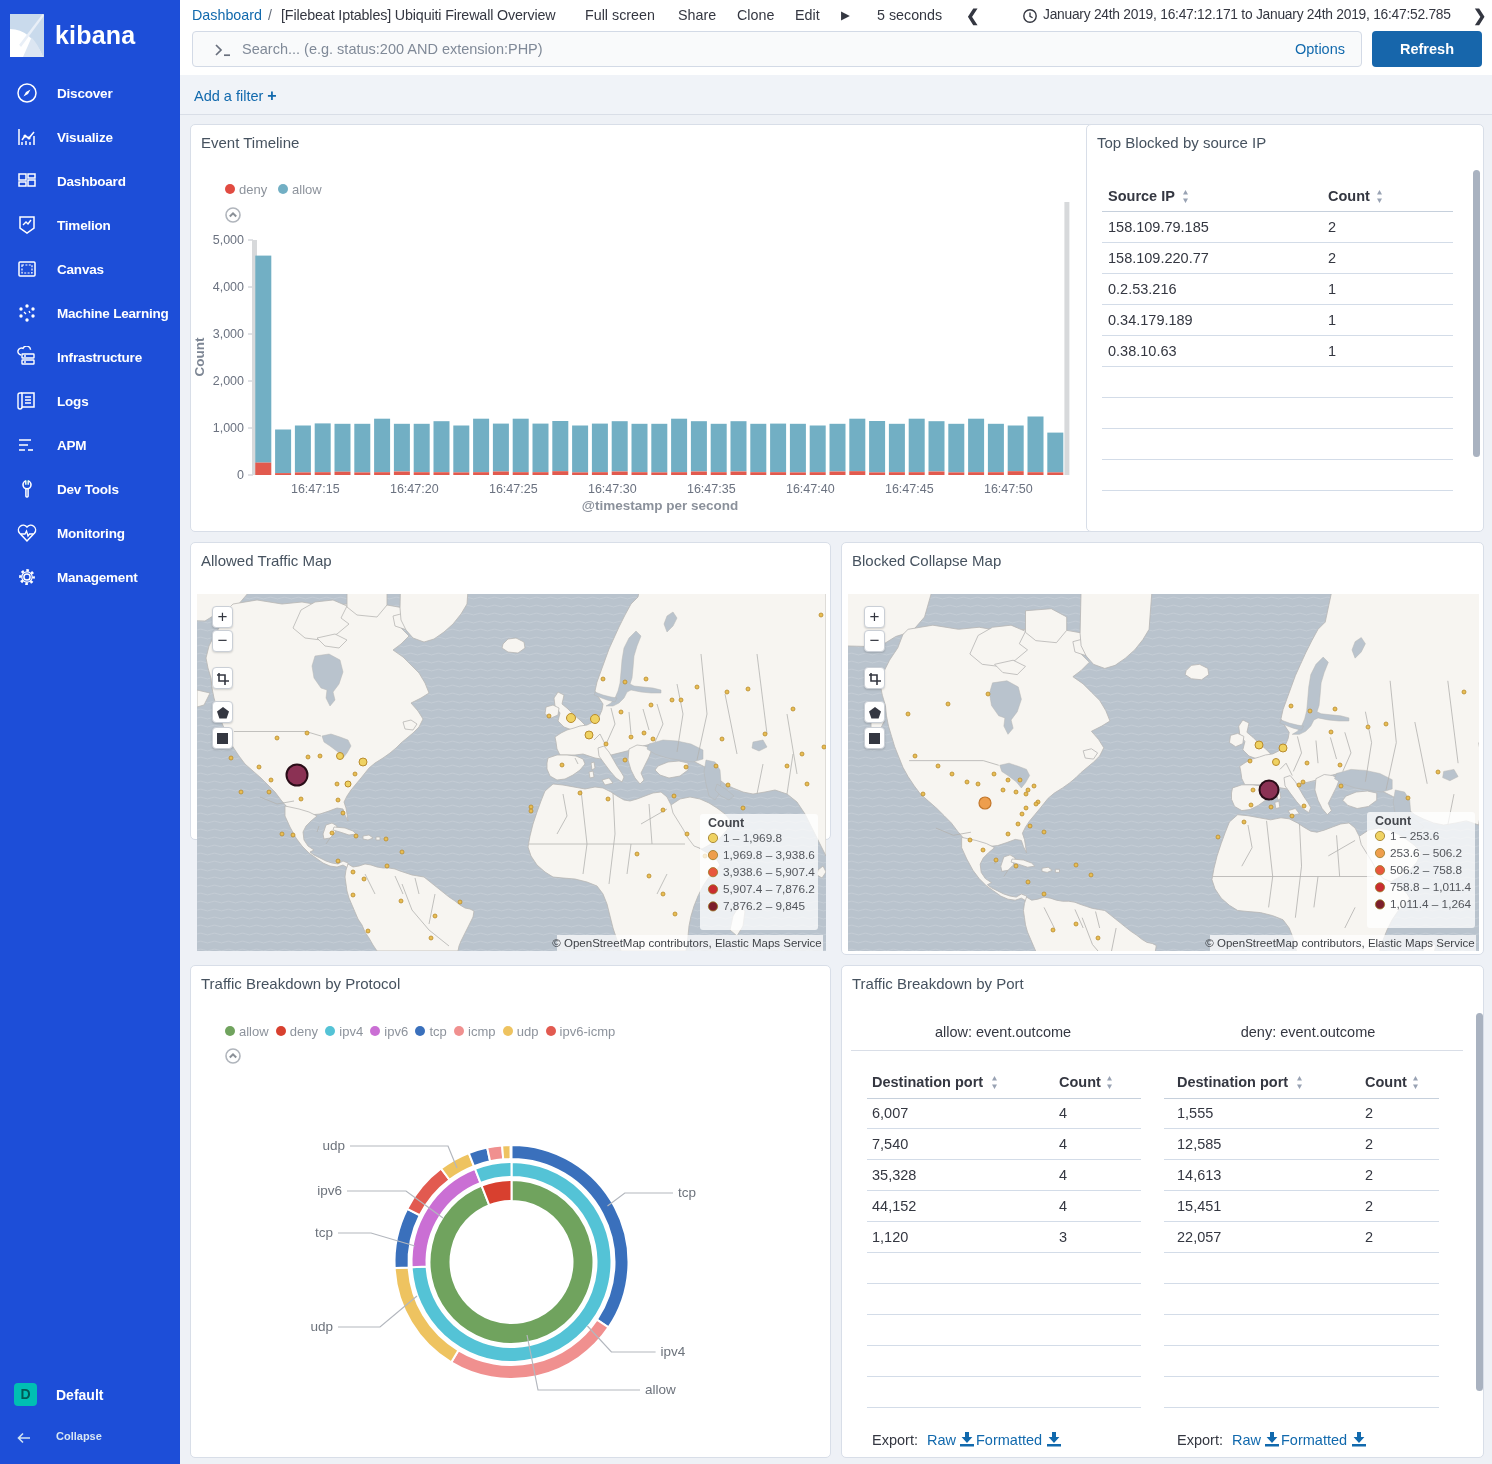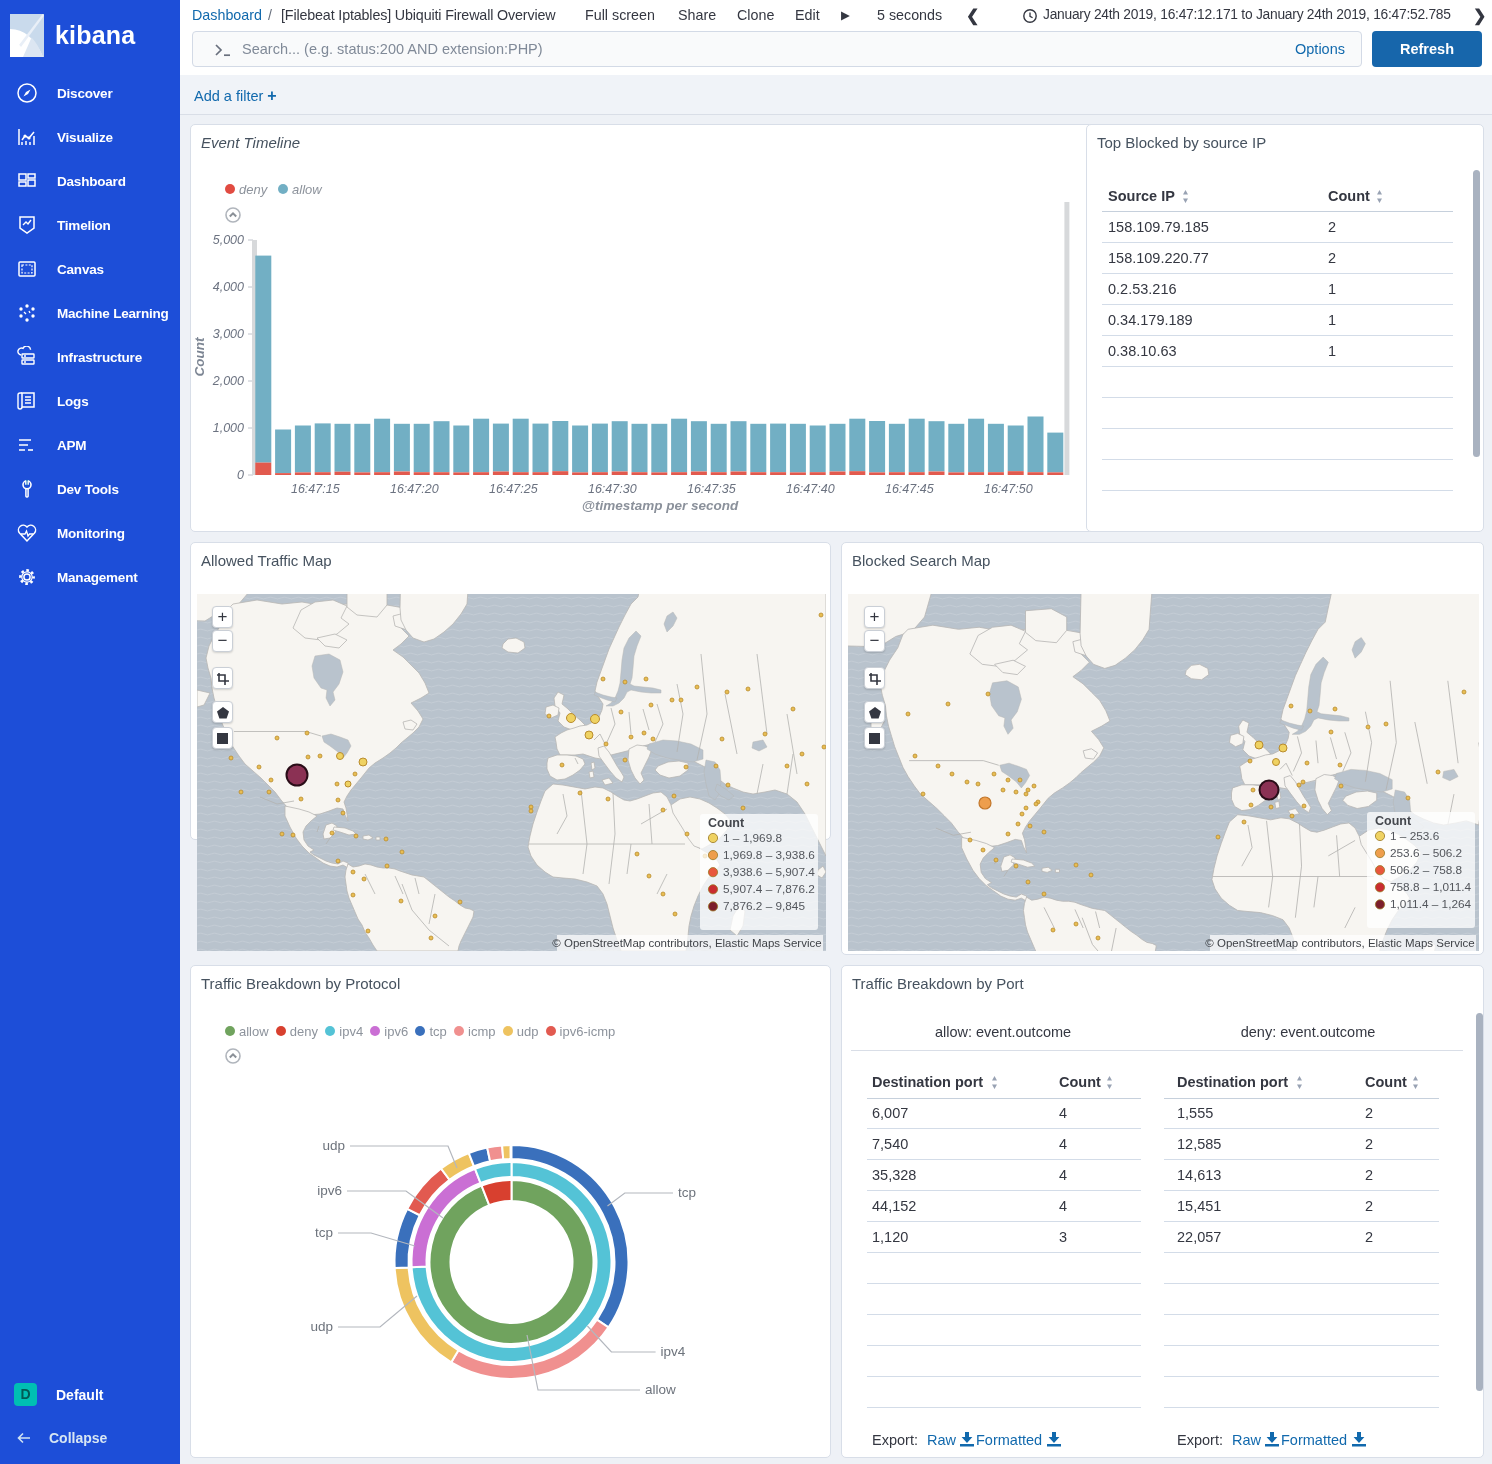--- a/index.html
+++ b/index.html
@@ -144,21 +144,21 @@
           <circle cx="11" cy="11" r="5.2" fill="none" stroke="#fff" stroke-width="1.2"></circle>
         </svg>
         <span class="lbl">Management</span>
       </div>
     </div>
   <div style="position:absolute;left:14px;top:1383px;width:23px;height:23px;background:#00bfb3;border-radius:4px;color:#015a54;font-weight:bold;font-size:14px;text-align:center;line-height:23px;">D</div>
   <div style="position:absolute;left:56px;top:1387px;color:#fff;font-size:14px;font-weight:bold;">Default</div>
   <svg style="position:absolute;left:16px;top:1430px;" width="16" height="16" viewBox="0 0 16 16">
       <path d="M14,8 L3,8 M7,3.5 L2.5,8 L7,12.5" stroke="#cfe2f2" stroke-width="1.6" fill="none"></path>
     </svg>
-  <div style="position:absolute;left:49px;top:1430px;color:#d7e6f3;font-size:14px;font-weight:bold;">Collapse</div>
+  <div style="position:absolute;left:56px;top:1430px;color:#d7e6f3;font-size:11px;font-weight:bold;">Collapse</div>
 </div>
 
 <div id="topbar">
   <div id="crumbs" style="height:30px;">
     <span class="abs" style="left:12px;top:7px;"><a>Dashboard</a></span>
     <span class="abs" style="left:88px;top:7px;color:#69707d;">/</span>
     <span class="abs" style="left:101px;top:7px;letter-spacing:-0.15px;">[Filebeat Iptables] Ubiquiti Firewall Overview</span>
     <span class="abs menuitem" style="left:405px;top:7px;">Full screen</span>
     <span class="abs menuitem" style="left:498px;top:7px;">Share</span>
     <span class="abs menuitem" style="left:557px;top:7px;">Clone</span>
@@ -180,21 +180,21 @@
       </svg>
     <span class="ph">Search... (e.g. status:200 AND extension:PHP)</span>
     <span class="opt">Options</span>
   </div>
   <div id="refreshbtn">Refresh</div>
   <div id="filterrow">
       <span class="add">Add a filter <b style="font-size:16px;">+</b></span>
     </div>
 </div>
 
-<div class="panel" id="p1" style="left:190px;top:124px;width:1027px;height:408px;font-style:italic;">
+<div class="panel" id="p1" style="left:190px;top:124px;width:1027px;height:408px;">
     <div class="ptitle">Event Timeline</div>
   <div class="leg" style="left:34px;top:57px;"><span class="dot" style="background:#e14b41;"></span>deny&nbsp;&nbsp;&nbsp;<span class="dot" style="background:#72afc4;"></span>allow</div>
   <svg class="abs" style="left:34px;top:82px;" width="16" height="16" viewBox="0 0 16 16">
       <circle cx="8" cy="8" r="7" fill="#fff" stroke="#b0b5bc" stroke-width="1.6"></circle>
       <path d="M4.8,9.5 L8,6.3 L11.2,9.5" stroke="#8a9097" stroke-width="2" fill="none"></path>
     </svg>
   <svg class="abs" id="tl" style="left:0;top:0;" width="885" height="406" viewBox="0 0 885 406">
       <text x="53" y="119" text-anchor="end" font-size="12.5" fill="#6b7280">5,000</text>
       <line x1="57" y1="115" x2="62" y2="115" stroke="#c0c4cc"></line>
       <text x="53" y="166" text-anchor="end" font-size="12.5" fill="#6b7280">4,000</text>
@@ -523,21 +523,21 @@
         </svg></div>
   <div class="mbtn" style="top:95px;"><svg width="12" height="12" viewBox="0 0 12 12">
           <polygon points="6,0 12,4.5 9.6,11.5 2.4,11.5 0,4.5" fill="#343741"></polygon>
         </svg></div>
   <div class="mbtn" style="top:121px;"><svg width="11" height="11" viewBox="0 0 11 11">
           <rect x="0" y="0" width="11" height="11" fill="#343741"></rect>
         </svg></div>
     </div>
 </div>
 <div class="panel" id="p4" style="left:841px;top:542px;width:643px;height:413px;">
-    <div class="ptitle">Blocked Search Map</div>
+    <div class="ptitle">Blocked Collapse Map</div>
   <div class="abs" style="left:6px;top:51px;width:631px;height:357px;overflow:hidden;background:#b9c3cd;">
     <svg id="map2" width="631" height="357" viewBox="0 0 631 357">
         <rect x="0" y="0" width="650" height="357" fill="url(#waves)"></rect>
         <use href="#world" transform="translate(23,25) scale(1.03)"></use>
         <circle cx="67" cy="162" r="2" fill="#e8bd52" stroke="#b98c2e" stroke-width="0.8"></circle>
         <circle cx="90" cy="172" r="2" fill="#e8bd52" stroke="#b98c2e" stroke-width="0.8"></circle>
         <circle cx="104" cy="180" r="2" fill="#e8bd52" stroke="#b98c2e" stroke-width="0.8"></circle>
         <circle cx="119" cy="188" r="2" fill="#e8bd52" stroke="#b98c2e" stroke-width="0.8"></circle>
         <circle cx="75" cy="200" r="2" fill="#e8bd52" stroke="#b98c2e" stroke-width="0.8"></circle>
         <circle cx="130" cy="190" r="2" fill="#e8bd52" stroke="#b98c2e" stroke-width="0.8"></circle>

